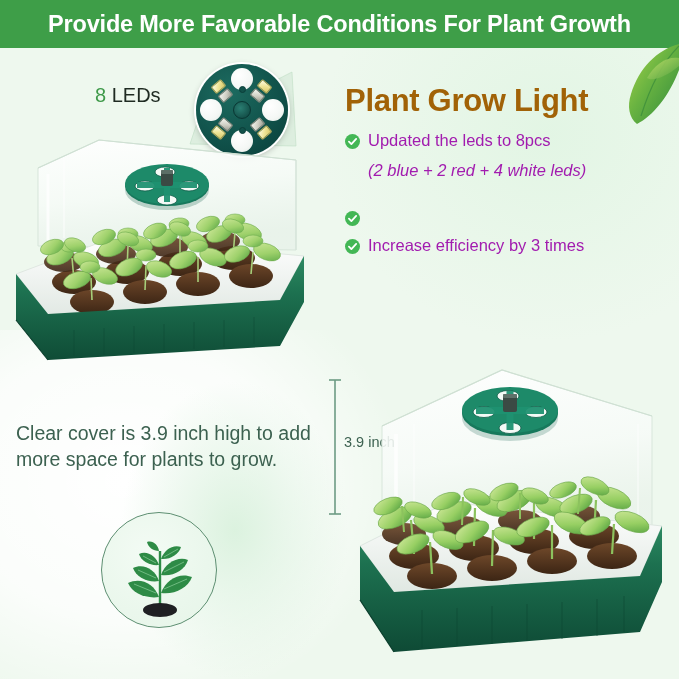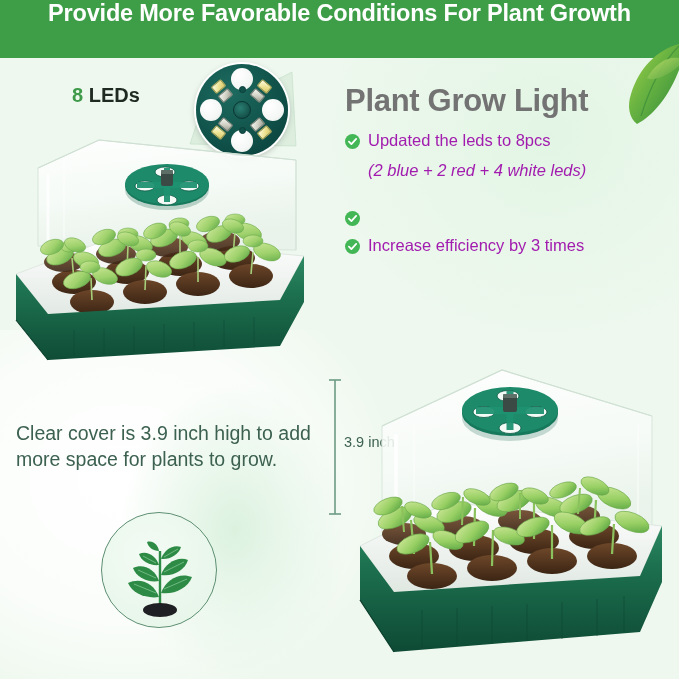--- a/index.html
+++ b/index.html
@@ -30,40 +30,40 @@
   .bg-glow-c {
     position: absolute; left: 320px; top: 44px;
     width: 380px; height: 300px;
     background: radial-gradient(ellipse at 60% 30%, rgba(225,245,227,0.9) 0%, rgba(238,248,238,0) 70%);
     pointer-events: none;
   }
 
   
   #banner {
     position: absolute; left: 0; top: 0;
-    width: 679px; height: 58px;
+    width: 679px; height: 48px;
     background: #3e9e48;
-    display: flex; align-items: flex-start; justify-content: center;
+    display: flex; align-items: center; justify-content: center;
   }
   #banner-title {
     color: #ffffff;
     font-size: 23.5px;
     font-weight: bold;
     letter-spacing: -0.2px;
     white-space: nowrap;
     font-family: "Liberation Sans", sans-serif;
   }
 
   
   #corner-leaf { position: absolute; right: 0px; top: 44px; width: 96px; height: 92px; }
 
   
   #leds-label {
-    position: absolute; left: 72px; top: 84px;
-    font-size: 20px; font-weight: bold;
+    position: absolute; left: 95px; top: 84px;
+    font-size: 20px; font-weight: normal;
     white-space: nowrap;
   }
   #leds-label .num { color: #3f9a4a; }
   #leds-label .word { color: #1f2b22; }
 
   
   #zoom-cone { position: absolute; left: 140px; top: 60px; width: 160px; height: 110px; }
 
   
   #led-board {
@@ -100,21 +100,21 @@
     background: #12514a; border: 1px solid #0b3e39;
   }
 
   
   #tray-main { position: absolute; left: 4px; top: 134px; width: 330px; height: 230px; }
   #tray2     { position: absolute; left: 352px; top: 360px; width: 320px; height: 300px; }
 
   
   #right-col { position: absolute; left: 345px; top: 84px; width: 330px; }
   #product-title {
-    color: #737373;
+    color: #a16207;
     font-size: 31px;
     font-weight: bold;
     letter-spacing: -0.3px;
     line-height: 1.08;
     white-space: nowrap;
   }
   #bullets { margin-top: 13px; }
   .bullet {
     display: flex; align-items: flex-start;
     margin-bottom: 9px;

